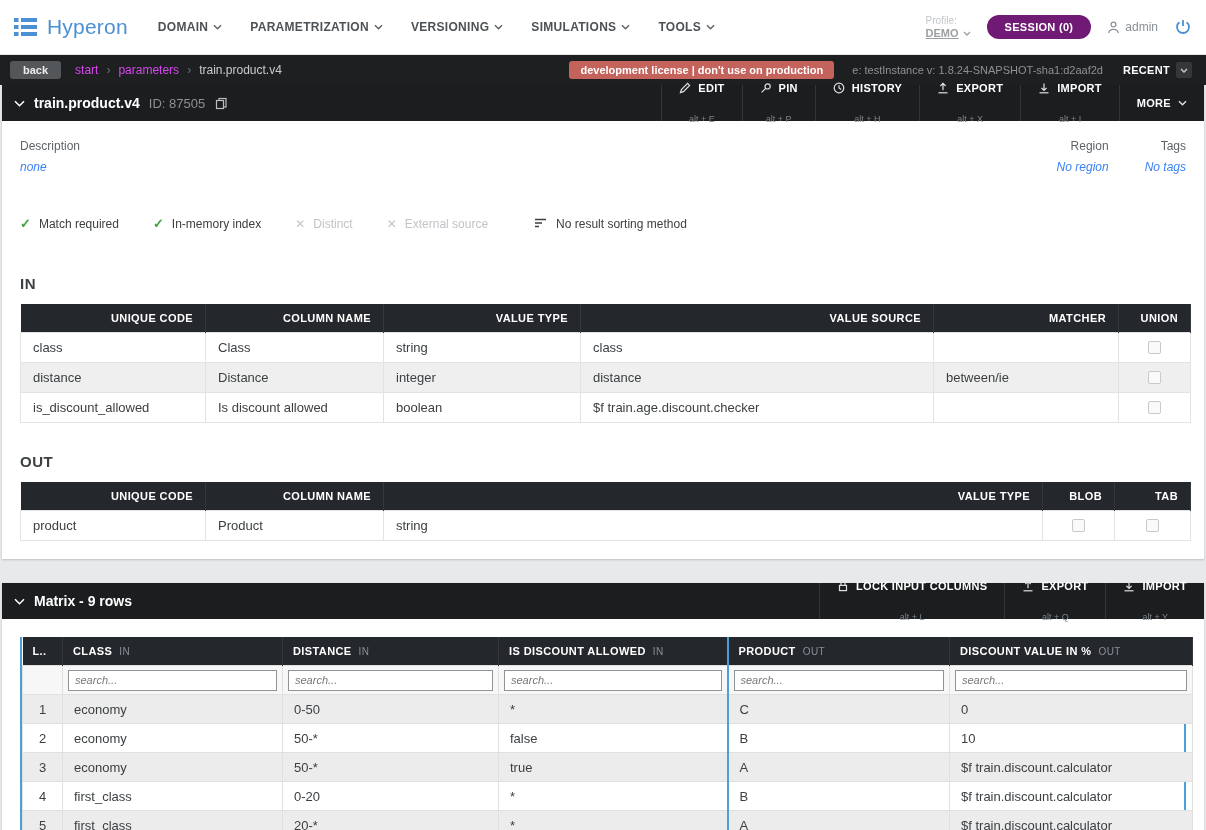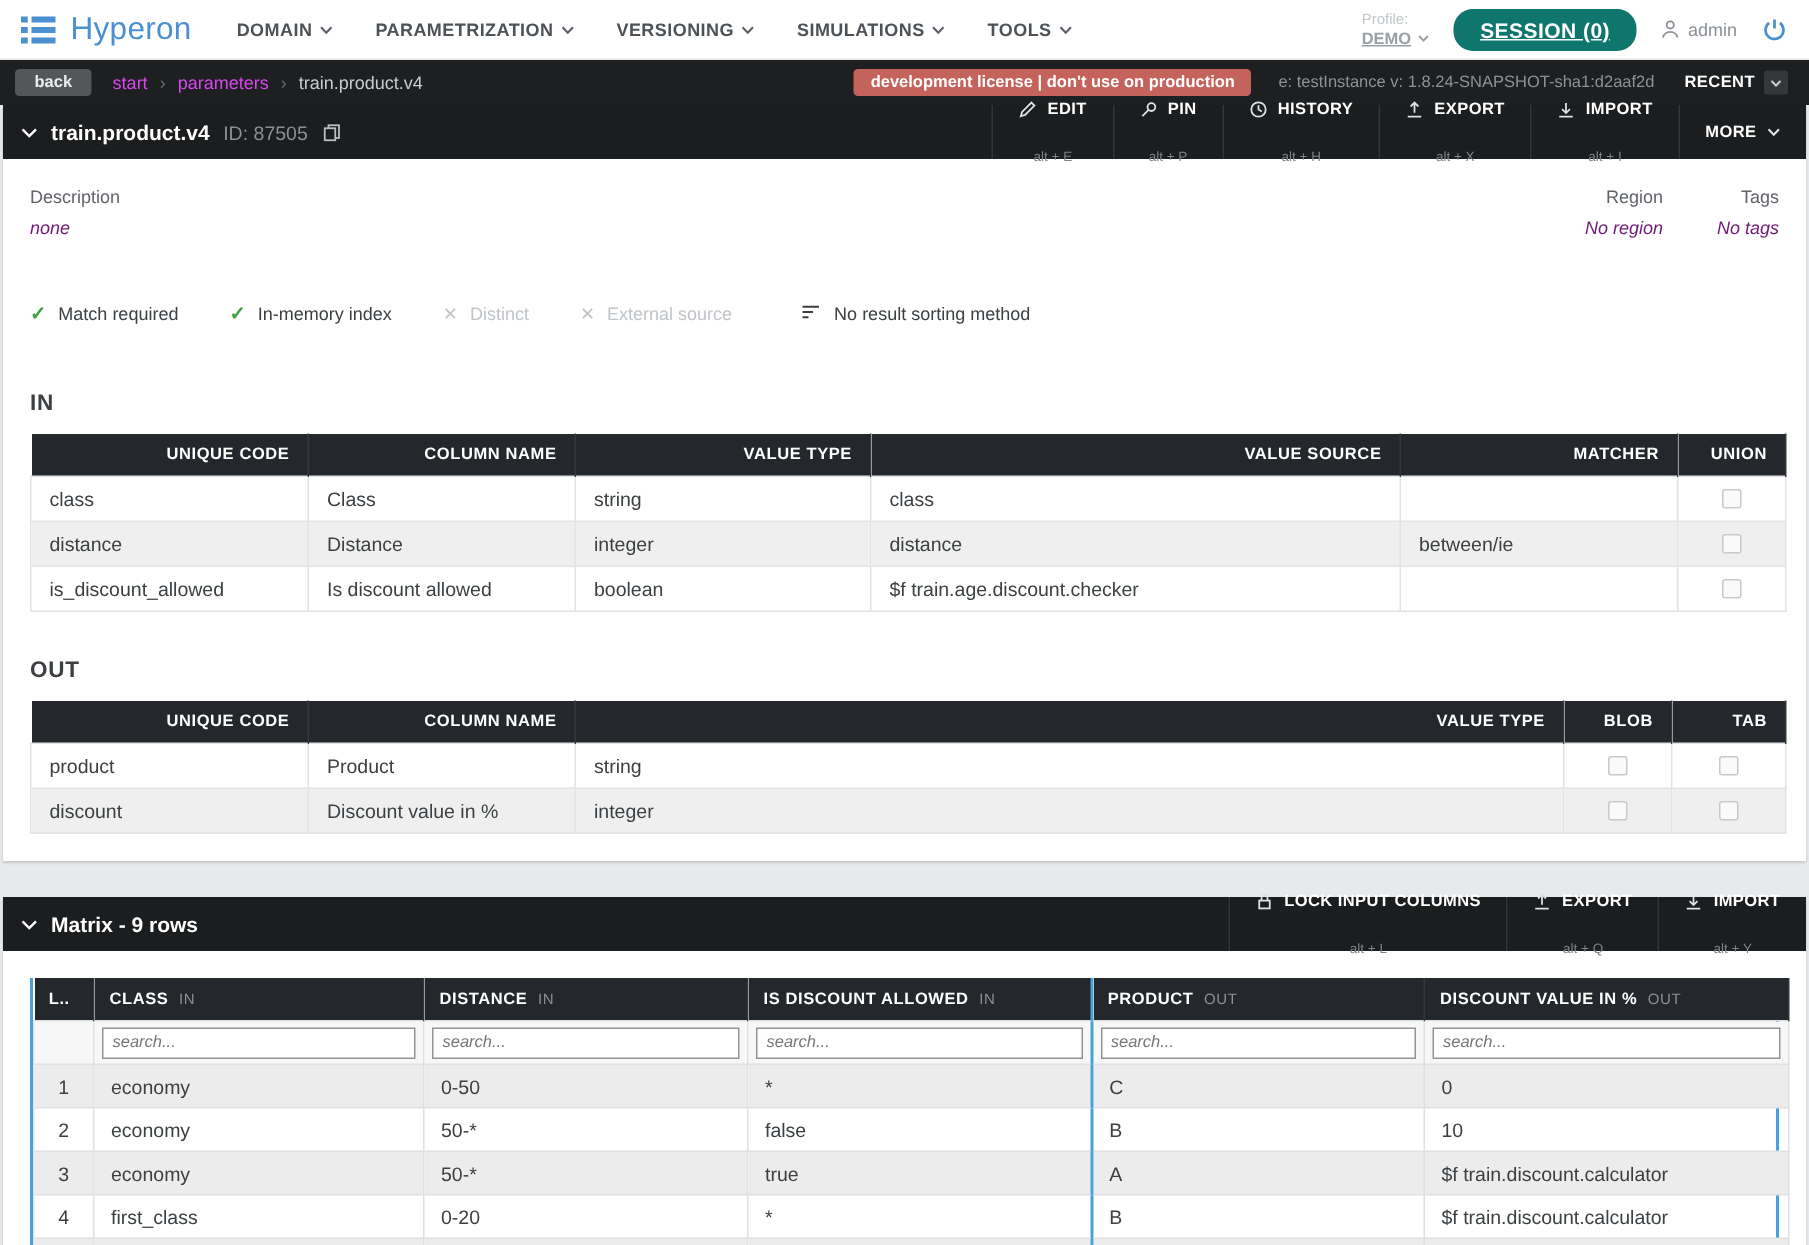--- a/index.html
+++ b/index.html
@@ -1,29 +1,29 @@
 <!DOCTYPE html>
 <html><head>
 <meta charset="utf-8">
 <style>
   * { margin:0; padding:0; box-sizing:border-box; }
   html,body { width:1206px; height:830px; overflow:hidden; }
   body { background:#e8e9ea; font-family:"Liberation Sans", sans-serif; }
 
   
-  .topnav { height:40px; background:#fff; border-bottom:1px solid #e3e4e5; display:flex; align-items:center; padding:0 14px; }
+  .topnav { height:55px; background:#fff; border-bottom:1px solid #e3e4e5; display:flex; align-items:center; padding:0 14px; }
   .brand { display:flex; align-items:center; gap:9px; margin-right:30px; cursor:pointer; }
   .brand-name { color:#4a90d2; font-size:21px; letter-spacing:.2px; }
   .menu { display:flex; gap:28px; }
   .menu-item { display:flex; align-items:center; gap:5px; font-size:12px; font-weight:bold; color:#4d5256; letter-spacing:.3px; cursor:pointer; }
   .topnav-right { margin-left:auto; display:flex; align-items:center; gap:16px; }
   .profile { text-align:left; cursor:pointer; }
   .profile-label { font-size:10px; color:#c3c7ca; }
   .profile-value { font-size:11px; font-weight:bold; color:#9aa0a4; display:flex; align-items:center; gap:4px; margin-top:1px;text-decoration:underline; }
-  .session-pill { background:#0f766e; color:#fff; border:none; font-family:inherit; font-size:14px; font-weight:bold; letter-spacing:.3px; padding:6px 18px; border-radius:13px; cursor:pointer;text-decoration:underline; }
+  .session-pill { background:#701a75; color:#fff; border:none; font-family:inherit; font-size:11px; font-weight:bold; letter-spacing:.3px; padding:6px 18px; border-radius:13px; cursor:pointer; }
   .user { display:flex; align-items:center; gap:5px; color:#8a9096; font-size:12px; cursor:pointer; }
   .power-btn { cursor:pointer; display:flex; align-items:center; }
 
   
   .crumbbar { height:30px; background:#1d1f20; display:flex; align-items:center; padding:0 10px; }
   .back-btn { background:#54575a; color:#ececec; border:none; font-family:inherit; font-size:11px; font-weight:bold; padding:3px 13px; border-radius:3px; cursor:pointer; margin-right:14px; }
   .crumbs { display:flex; align-items:center; font-size:12px; }
   .crumb { color:#d946ef; cursor:pointer; }
   .crumb.last { color:#c9ccce; }
   .crumb-sep { color:#6a6f73; margin:0 8px; }
@@ -42,21 +42,21 @@
   .copy-icon { margin-left:10px; display:flex; align-items:center; cursor:pointer; }
   .actions { margin-left:auto; display:flex; height:100%; }
   .action-btn { display:flex; flex-direction:column; align-items:center; justify-content:center; padding:0 17px; border-left:1px solid #323536; cursor:pointer; }
   .action-label { color:#fff; font-size:11px; font-weight:bold; letter-spacing:.3px; display:flex; align-items:center; gap:7px; white-space:nowrap; }
   .action-shortcut { color:#7d8388; font-size:9px; margin-top:20px; min-height:10px; }
   .card-body { background:#fff; padding:18px; }
 
   
   .details-row { display:flex; justify-content:space-between; }
   .desc-label, .meta-label { font-size:12px; color:#5f6368; }
-  .desc-value, .meta-value { font-size:12px; color:#701a75; font-style:italic; margin-top:7px; }
+  .desc-value, .meta-value { font-size:12px; color:#3b82f6; font-style:italic; margin-top:7px; }
   .meta { display:flex; gap:36px; text-align:right; }
 
   .flags-row { margin-top:42px; display:flex; align-items:center; gap:34px; }
   .flag { display:flex; align-items:center; gap:8px; font-size:12px; }
   .flag.on { color:#3c4043; }
   .flag.off { color:#c0c4c8; }
   .flag-check { color:#43a047; font-size:13px; font-weight:bold; }
   .flag-x { color:#c0c4c8; font-size:12px; }
   .sorting-note { display:flex; align-items:center; gap:9px; font-size:12px; color:#3c4043; margin-left:12px; }
 
@@ -409,31 +409,20 @@
           <td>product</td>
           <td>Product</td>
           <td>string</td>
           <td>
               <div class="cb"></div>
             </td>
           <td>
               <div class="cb"></div>
             </td>
         </tr>
-        <tr>
-          <td>discount</td>
-          <td>Discount value in %</td>
-          <td>integer</td>
-          <td>
-              <div class="cb"></div>
-            </td>
-          <td>
-              <div class="cb"></div>
-            </td>
-        </tr>
       </tbody>
     </table>
   </div>
 </section>
 
 <section class="card matrix-card">
   <div class="panel-header">
     <span class="panel-caret">
         <svg width="11" height="7" viewBox="0 0 11 7">
           <path d="M1 1.3 L5.5 5.7 L10 1.3" fill="none" stroke="#fff" stroke-width="1.6"></path>

